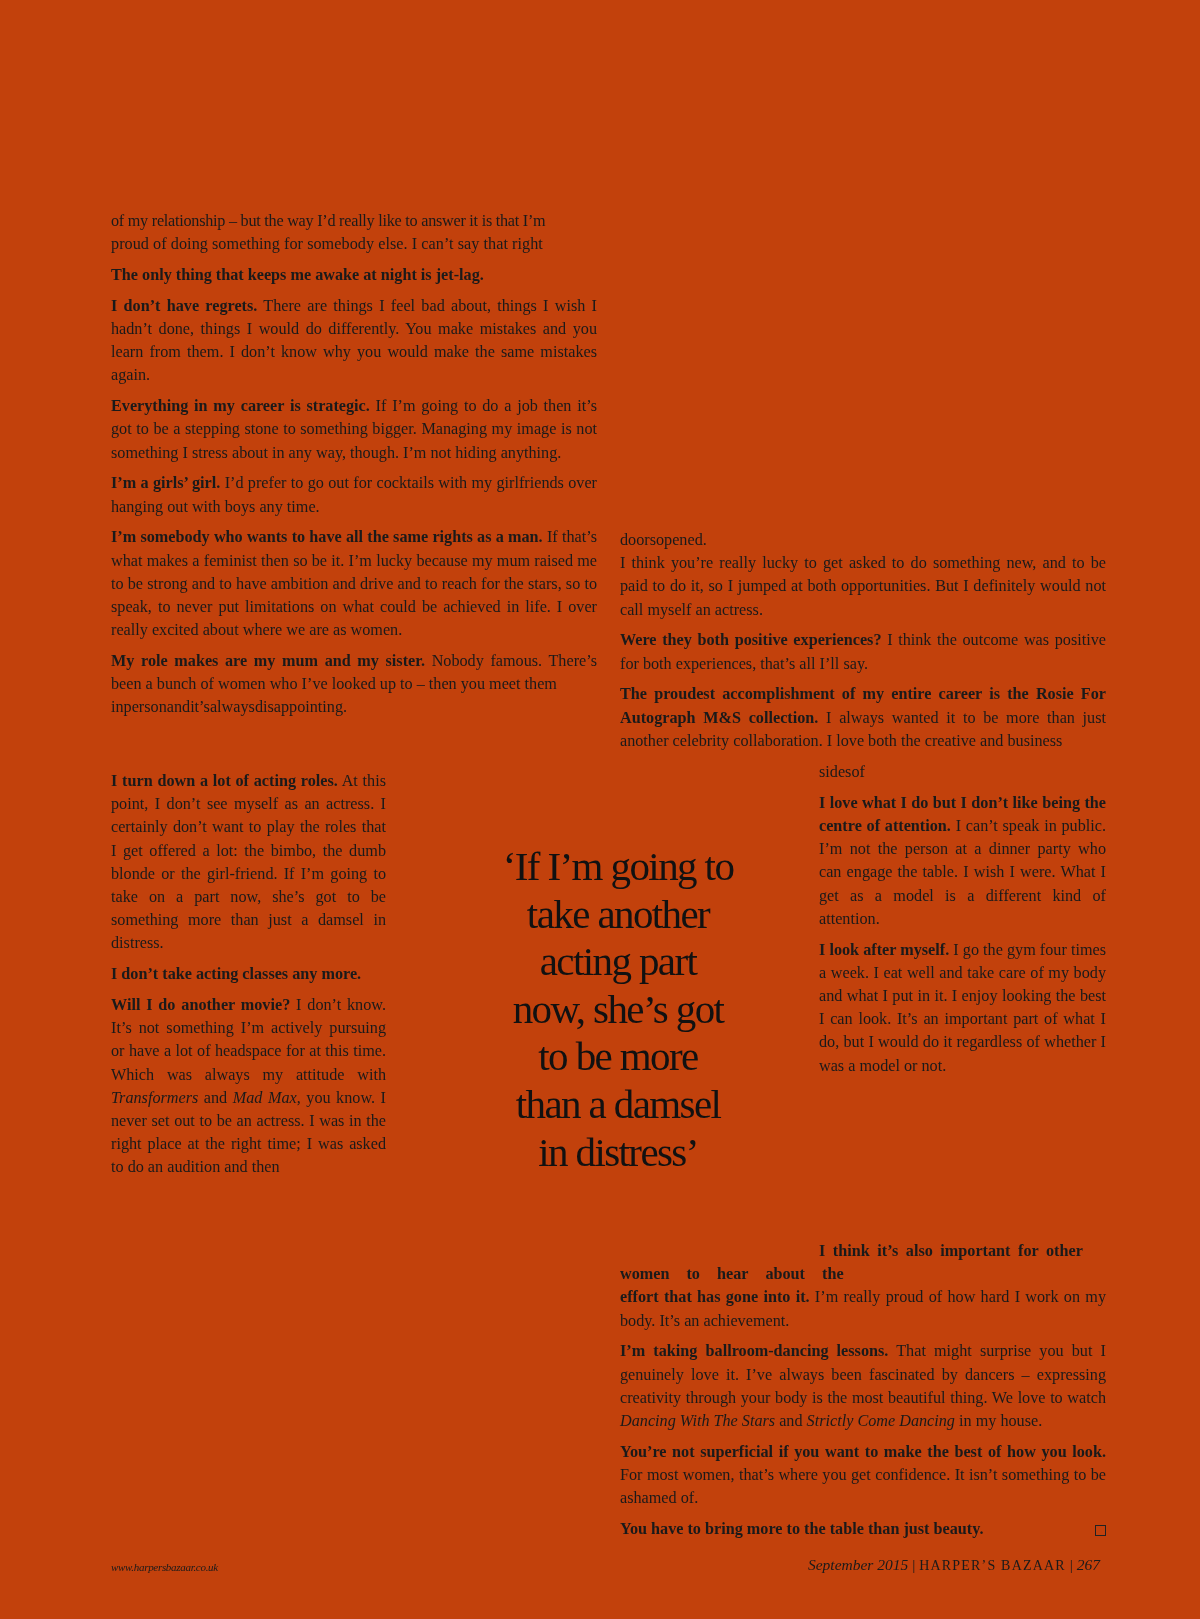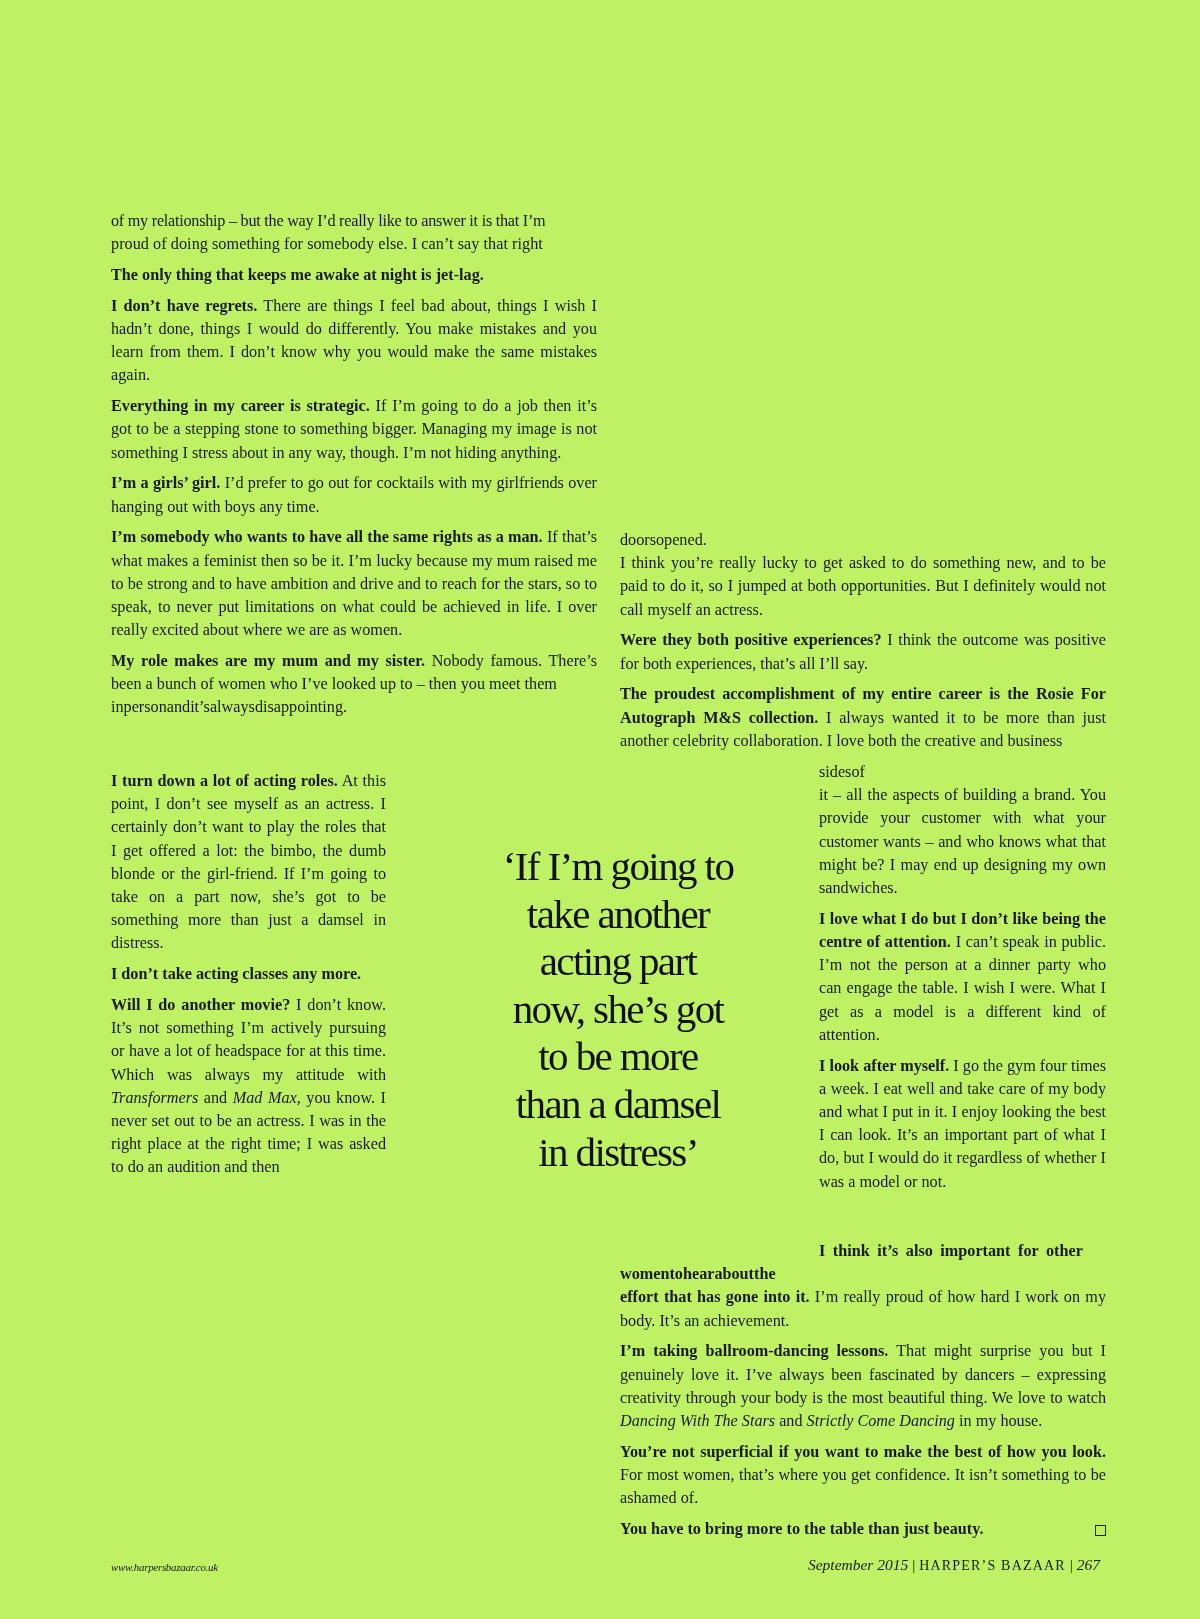--- a/index.html
+++ b/index.html
@@ -1,18 +1,18 @@
 <!DOCTYPE html>
 <html><head>
   <meta charset="utf-8">
   <style>
     html, body { margin: 0; padding: 0; background: #ffffff; }
     body { width: 1200px; height: 1619px; position: relative; overflow: hidden;
            font-family: "Liberation Serif", "DejaVu Serif", serif; color: #1a1a1a; }
-    .page { position: absolute; left: 0; top: 0; width: 1200px; height: 1619px; background: #bef264; }
+    .page { position: absolute; left: 0; top: 0; width: 1200px; height: 1619px; background: #c2410c; }
     .col { position: absolute; font-size: 16.2px; line-height: 23.2px; }
     .col p { margin: 0 0 7.6px 0; text-align: justify; }
     .col p b { font-weight: bold; }
     .col p i { font-style: italic; }
     .line { display: block; white-space: nowrap; }
     .jl { display: flex; justify-content: flex-start; white-space: nowrap; }
     .pull { position: absolute; left: 462px; top: 843px; width: 312px;
             font-family: Liberation Serif, serif; font-size: 41px;
             line-height: 47.6px; text-align: center; letter-spacing: -1.6px; color: #111; font-weight: normal; }
     .pull span { display: block; white-space: nowrap; }
@@ -77,30 +77,29 @@
     <p><b>Were they both positive experiences?</b><span> I think the outcome was positive for both experiences, that’s all I’ll say.</span></p>
     <p style="margin-bottom:4px;"><b>The proudest accomplishment of my entire career is the Rosie For Autograph M&amp;S collection.</b><span> I always wanted it to be more than just another celebrity collaboration. I love both the creative and business</span></p>
   </div>
 
   <div class="col" style="left:819px; top:761px; width:287px;">
     <p>
       <span class="jl">
         <span>sides</span>
         <span>of</span>
       </span>
-      <span>it – all the aspects of building a brand. You provide your customer with what your customer wants – and who knows what that might be? I may end up designing my own sandwiches.</span>
     </p>
     <p><b>I love what I do but I don’t like being the centre of attention.</b><span> I can’t speak in public. I’m not the person at a dinner party who can engage the table. I wish I were. What I get as a model is a different kind of attention.</span></p>
     <p><b>I look after myself.</b><span> I go the gym four times a week. I eat well and take care of my body and what I put in it. I enjoy looking the best I can look. It’s an important part of what I do, but I would do it regardless of whether I was a model or not.</span></p>
   </div>
 
   <div class="col" style="left:620px; top:1240px; width:486px;">
     <p>
       <span class="line" style="padding-left:199px; text-align:justify;"><b style="word-spacing:3.5px;">I think it’s also important for other</b></span>
-      <span class="jl" style="font-weight:bold;">
+      <span class="jl" style="font-weight:bold;gap:17px;">
         <span>women</span>
         <span>to</span>
         <span>hear</span>
         <span>about</span>
         <span>the</span>
       </span>
       <b>effort that has gone into it.</b><span> I’m really proud of how hard I work on my body. It’s an achievement.</span>
     </p>
     <p><b>I’m taking ballroom-dancing lessons.</b><span> That might surprise you but I genuinely love it. I’ve always been fascinated by dancers – expressing creativity through your body is the most beautiful thing. We love to watch </span><i>Dancing With The Stars</i><span> and </span><i>Strictly Come Dancing</i><span> in my house.</span></p>
     <p><b>You’re not superficial if you want to make the best of how you look.</b><span> For most women, that’s where you get confidence. It isn’t something to be ashamed of.</span></p>

